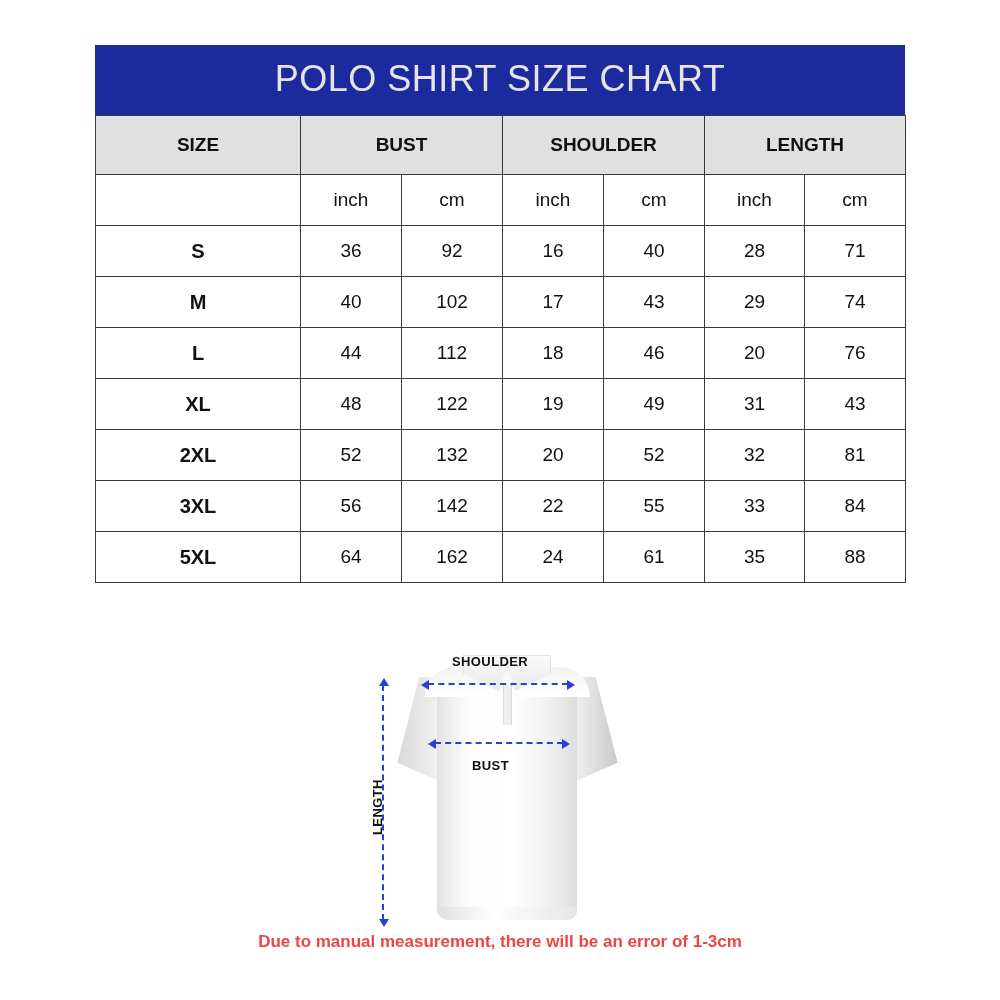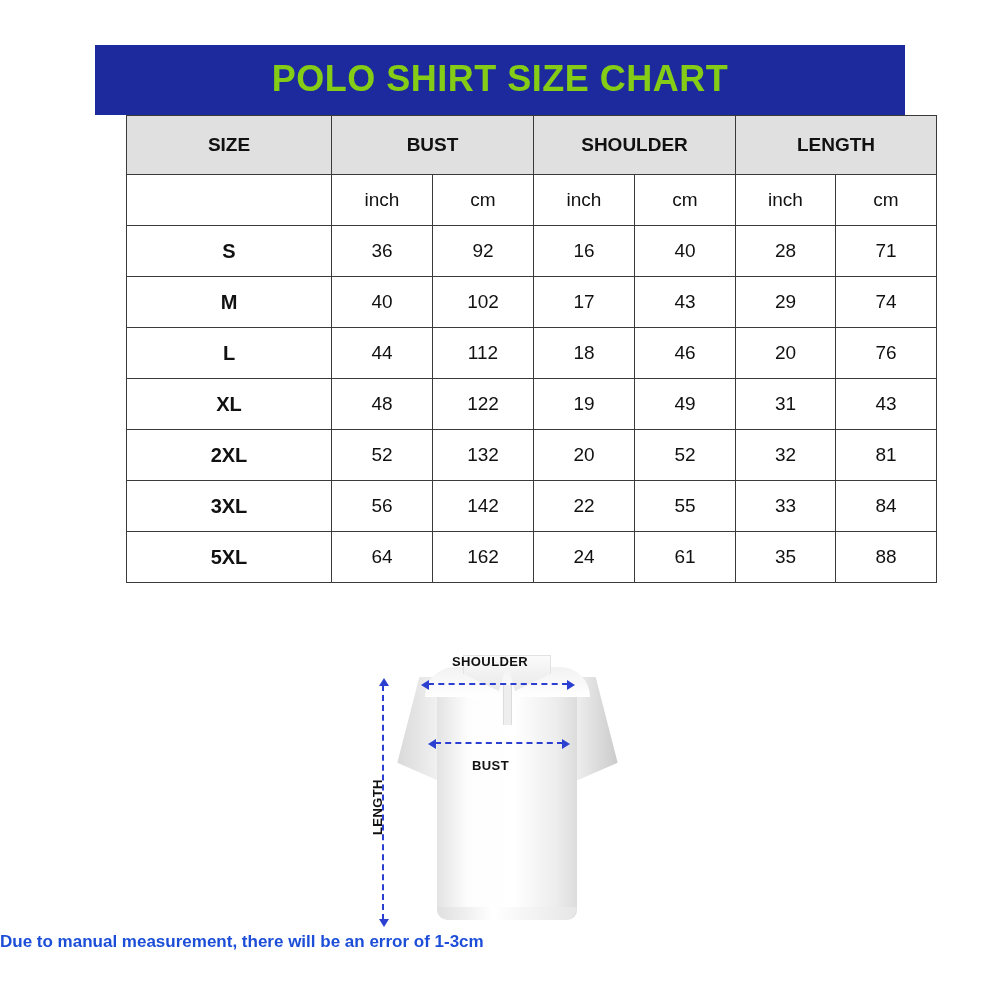--- a/index.html
+++ b/index.html
@@ -22,34 +22,33 @@
   
   .chart-wrap {
     position: absolute;
     left: 95px;
     top: 45px;
     width: 810px;
   }
 
   .chart-title {
     background: #1d2a9e;
-    color: #84cc16;
+    color: #e5e5e5;
     text-align: center;
     font-size: 36px;
-    font-weight: bold;
+    font-weight: normal;
     letter-spacing: 0.5px;
     padding: 16px 0 18px 0;
     line-height: 1.0;
   }
 
   table.size-chart {
     border-collapse: collapse;
     width: 810px;
     table-layout: fixed;
-    margin-left: 31px;
   }
 
   table.size-chart td,
   table.size-chart th {
     border: 1px solid #3a3a3a;
     text-align: center;
     vertical-align: middle;
     font-size: 19px;
     color: #111111;
   }
@@ -240,22 +239,22 @@
     transform-origin: left top;
     white-space: nowrap;
     letter-spacing: 0.4px;
   }
 
   .note {
     position: absolute;
     left: 0;
     top: 932px;
     width: 1000px;
-    text-align: left;
-    color: #1d4ed8;
+    text-align: center;
+    color: #ef4444;
     font-size: 17px;
     font-weight: bold;
   }
 </style>
 </head>
 <body>
 
 <div id="page">
 
   <div class="chart-wrap">

